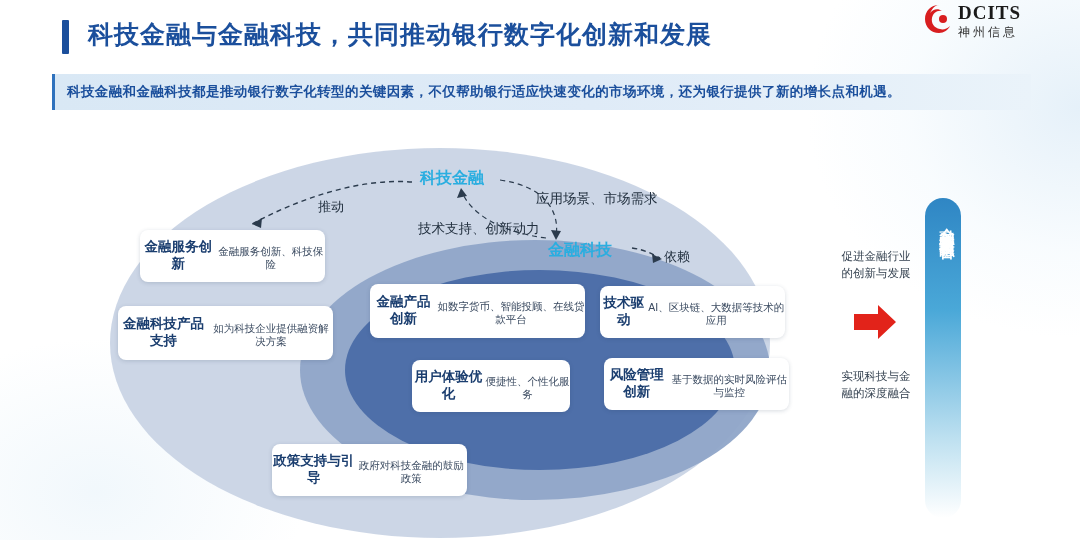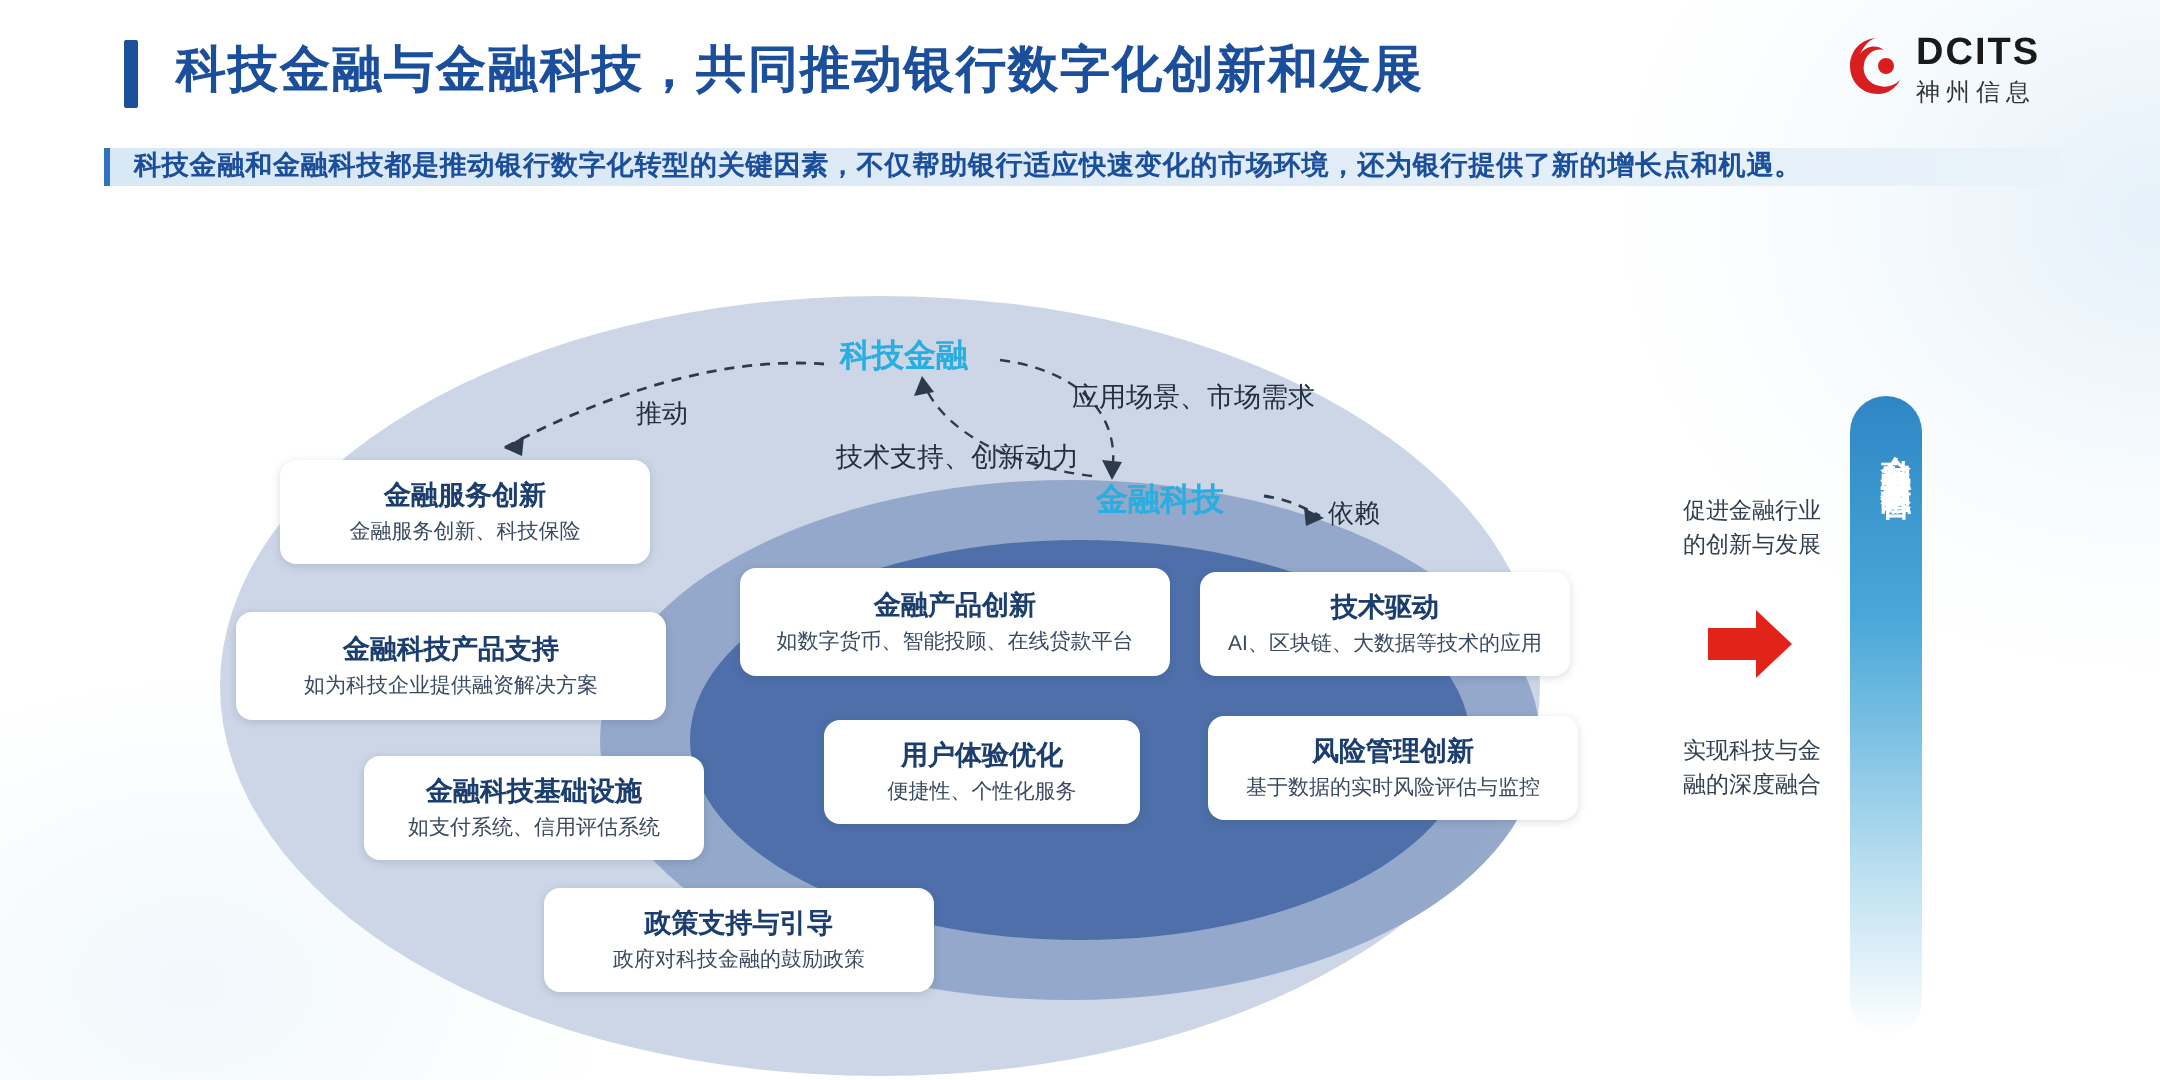--- a/index.html
+++ b/index.html
@@ -25,32 +25,32 @@
   .header{position:absolute;left:0;top:0;width:1080px;height:70px;}
   .title{
     position:absolute;left:88px;top:18px;
     font-size:25px;font-weight:bold;color:#1b4f9c;letter-spacing:1px;
     white-space:nowrap;
   }
   .title-bar{
     position:absolute;left:62px;top:20px;width:7px;height:34px;background:#1b4f9c;border-radius:1px;
   }
   .logo{
-    position:absolute;right:26px;top:16px;width:130px;height:40px;
+    position:absolute;right:26px;top:2px;width:130px;height:40px;font-family:Liberation Serif, serif;
   }
   .logo-mark{position:absolute;left:0;top:2px;width:30px;height:30px;}
   .logo-text{position:absolute;left:34px;top:0px;font-size:19px;font-weight:bold;color:#1a1a1a;letter-spacing:1px;}
   .logo-sub{position:absolute;left:34px;top:22px;font-size:12px;color:#333;letter-spacing:3px;}
 
   
   .banner{
-    position:absolute;left:52px;top:74px;width:976px;height:19px;
+    position:absolute;left:52px;top:74px;width:976px;height:36px;
     background:linear-gradient(90deg,#d9e8f5 0%,#dfebf7 55%,#eaf3fa 100%);
     border-left:3px solid #2f72bd;
-    display:flex;
+    display:flex;align-items:center;
   }
   .banner-text{
     padding-left:12px;font-size:13.5px;color:#1b4f9c;font-weight:bold;letter-spacing:.4px;
     white-space:nowrap;
   }
 
   
   .stage{position:absolute;left:0;top:120px;width:1080px;height:420px;}
 
   .ellipse-outer{
@@ -70,21 +70,21 @@
     border-radius:50%;
     background:#4a6ca6;
     opacity:.95;
   }
 
   
   .box{
     position:absolute;background:#ffffff;border-radius:8px;
     box-shadow:0 1px 4px rgba(40,60,90,.18);
     text-align:center;
-    display:flex;flex-direction:column;align-items:center;justify-content:center;
+    display:flex;flex-direction:row;align-items:center;justify-content:center;
   }
   .box .b-title{font-size:13.5px;font-weight:bold;color:#1b3e6f;line-height:1.25;}
   .box .b-desc{font-size:10.5px;color:#3a4a60;margin-top:3px;line-height:1.2;}
 
   .box-l1{left:140px;top:110px;width:185px;height:52px;}
   .box-l2{left:118px;top:186px;width:215px;height:54px;align-items:center;}
   .box-l3{left:182px;top:258px;width:170px;height:52px;}
   .box-l4{left:272px;top:324px;width:195px;height:52px;}
 
   .box-r1{left:370px;top:164px;width:215px;height:54px;}
@@ -178,24 +178,20 @@
   <div class="lbl lbl-support">技术支持、创新动力</div>
 
   <div class="box box-l1">
     <div class="b-title">金融服务创新</div>
     <div class="b-desc">金融服务创新、科技保险</div>
   </div>
   <div class="box box-l2">
     <div class="b-title">金融科技产品支持</div>
     <div class="b-desc">如为科技企业提供融资解决方案</div>
   </div>
-  <div class="box box-l3">
-    <div class="b-title">金融科技基础设施</div>
-    <div class="b-desc">如支付系统、信用评估系统</div>
-  </div>
   <div class="box box-l4">
     <div class="b-title">政策支持与引导</div>
     <div class="b-desc">政府对科技金融的鼓励政策</div>
   </div>
 
   <div class="box box-r1">
     <div class="b-title">金融产品创新</div>
     <div class="b-desc">如数字货币、智能投顾、在线贷款平台</div>
   </div>
   <div class="box box-r2">

